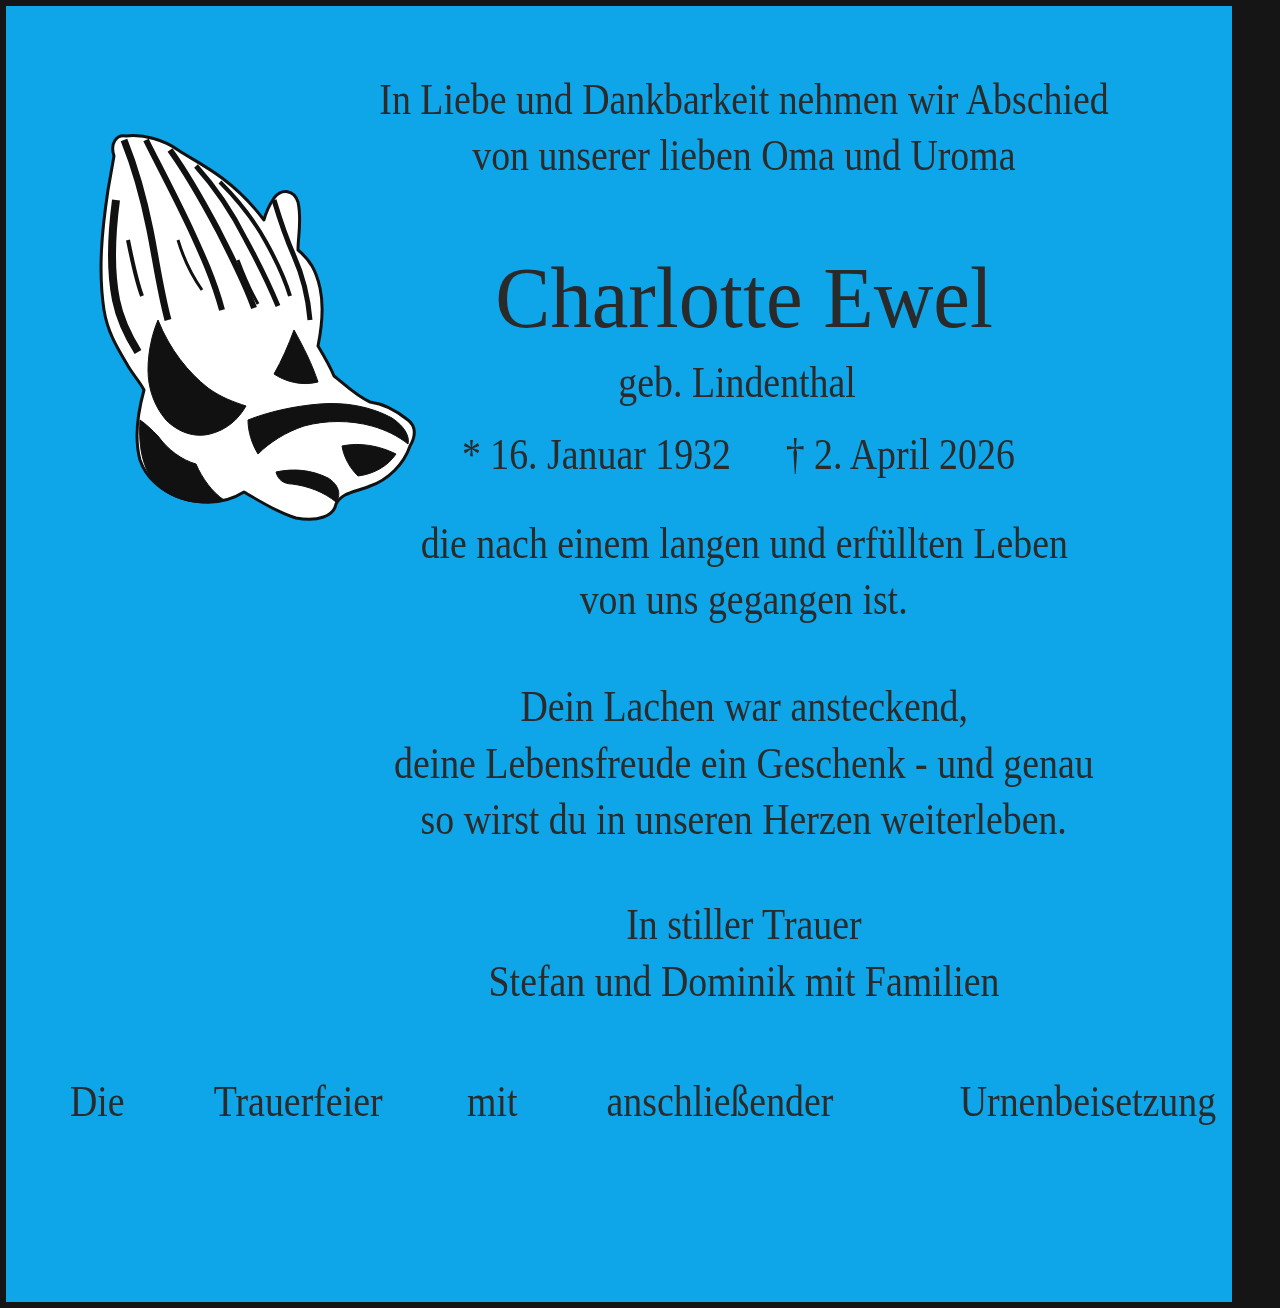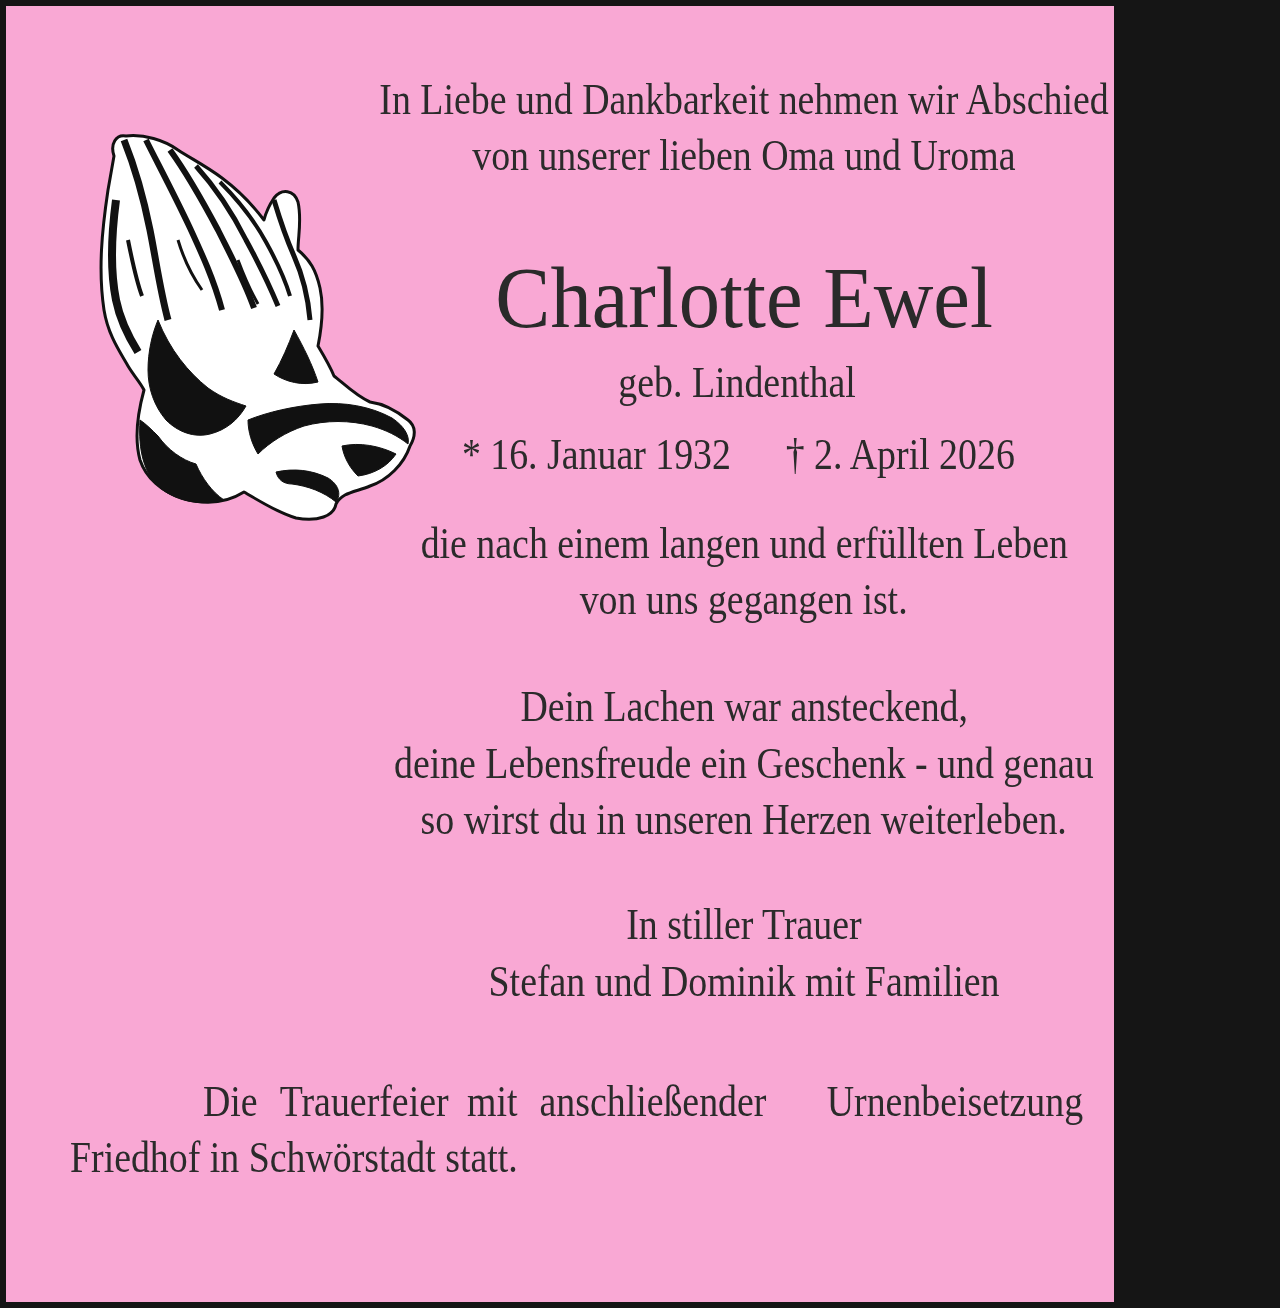--- a/index.html
+++ b/index.html
@@ -5,22 +5,22 @@
   html, body { margin: 0; padding: 0; }
   body {
     width: 1280px; height: 1308px;
     background: #151515;
     position: relative;
     overflow: hidden;
   }
   .card {
     position: absolute;
     left: 6px; top: 6px;
-    width: 1108px; height: 1296px;
-    background: #f9a8d4;
+    width: 1226px; height: 1296px;
+    background: #0ea5e9;
   }
   .line {
     position: absolute;
     left: 0; width: 1268px;
     text-align: center;
     font-family: "Liberation Serif", "DejaVu Serif", serif;
     color: #2b2b2b;
     white-space: nowrap;
   }
   .line span {
@@ -39,21 +39,21 @@
     color: #2b2b2b;
     font-size: 44px;
     line-height: 56px;
   }
   .bottom .row {
     height: 56px;
     white-space: nowrap;
   }
   .bottom .row.just {
     display: flex;
-    justify-content: center;
+    justify-content: space-between;
   }
   .bottom .row span { display:inline-block; }
   .sq { transform: scaleX(0.86); transform-origin: left center; }
   .sqr { transform: scaleX(0.86); transform-origin: right center; }
   .sqc { transform: scaleX(0.86); transform-origin: center center; }
 
   .hands {
     position: absolute;
     left: 92px; top: 114px;
     width: 330px; height: 410px;
@@ -135,18 +135,15 @@
   </div>
 
   <div class="bottom" style="top:1068px;">
     <div class="row just">
       <span class="sq">Die</span>
       <span class="sqc">Trauerfeier</span>
       <span class="sqc">mit</span>
       <span class="sqc">anschließender</span>
       <span class="sqr">Urnenbeisetzung</span>
     </div>
-    <div class="row">
-      <span class="sq">Friedhof in Schwörstadt statt.</span>
-    </div>
   </div>
 
 </div>
 
 </body></html>

